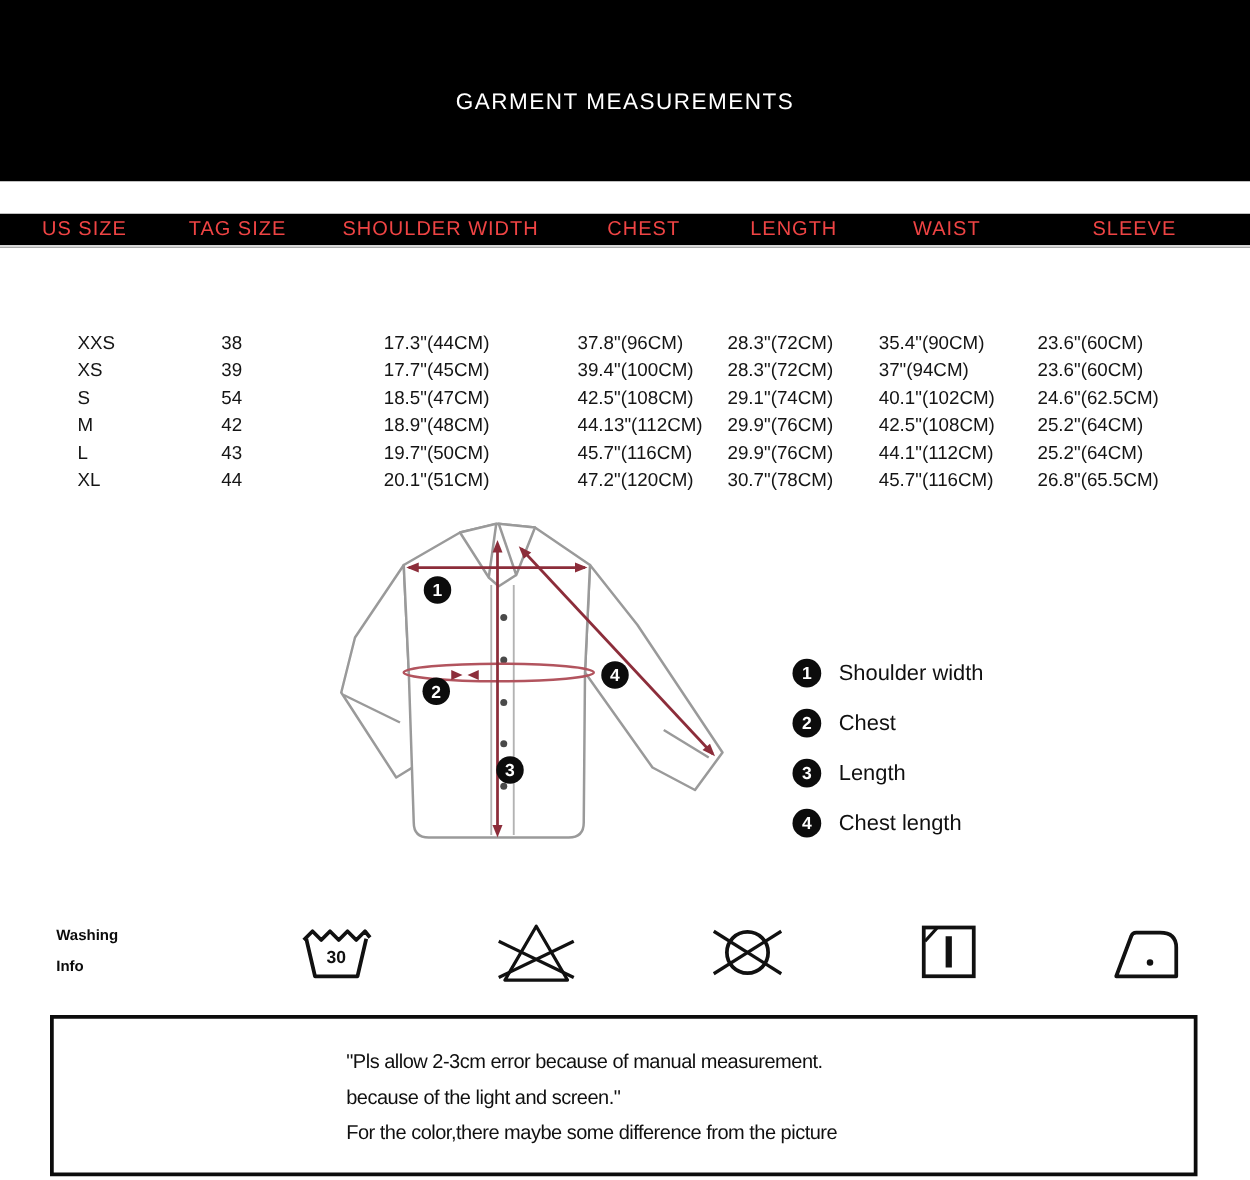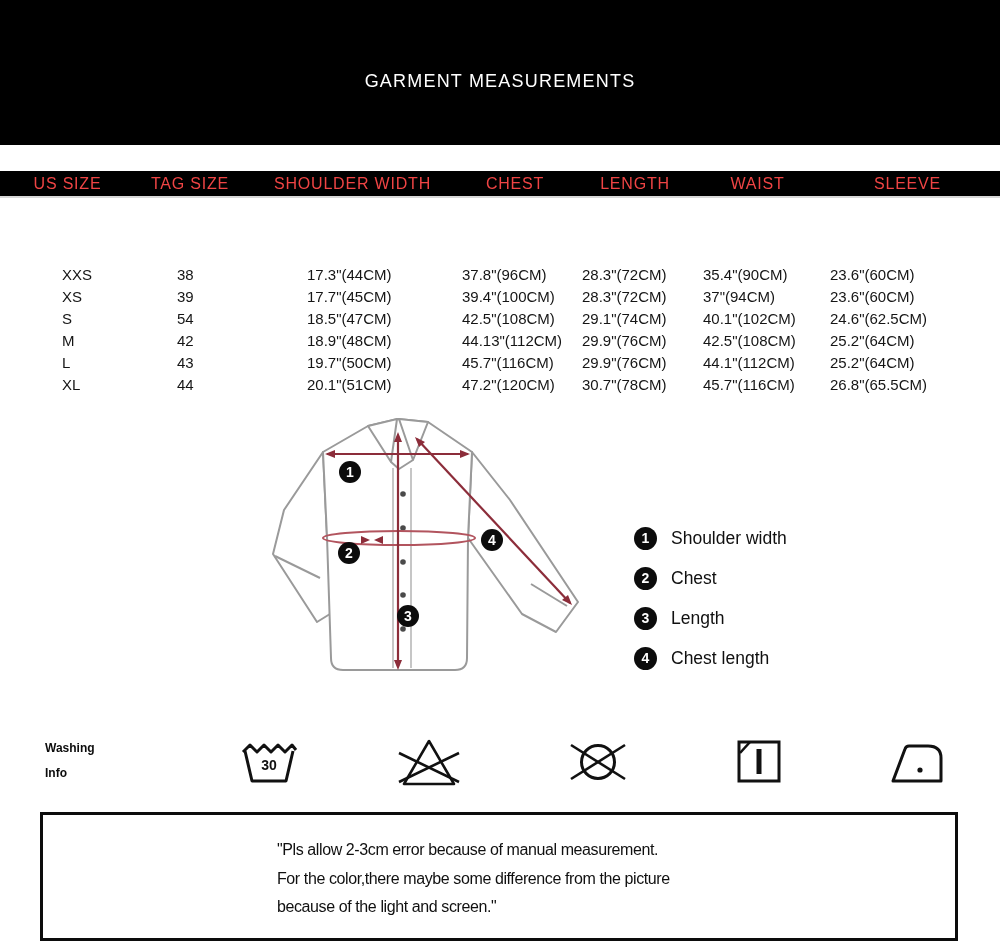--- a/index.html
+++ b/index.html
@@ -242,18 +242,18 @@
   </svg>
 
   <svg class="care-icon" style="left:890px;top:740px" width="60" height="44" viewBox="0 0 60 44">
     <path d="M3,41 L15,9 Q16,6 19,6 L38,6 Q51,6 51,18 L51,41 Z" fill="none" stroke="#111" stroke-width="3" stroke-linejoin="round"></path>
     <circle cx="30" cy="30" r="2.6" fill="#111"></circle>
   </svg>
 
   <div class="note-box">
     <div class="note-text">
       <div>"Pls allow 2-3cm error because of manual measurement.</div>
+      <div>because of the light and screen."</div>
       <div>For the color,there maybe some difference from the picture</div>
-      <div>because of the light and screen."</div>
     </div>
   </div>
 
 </div>
 
 </body></html>

